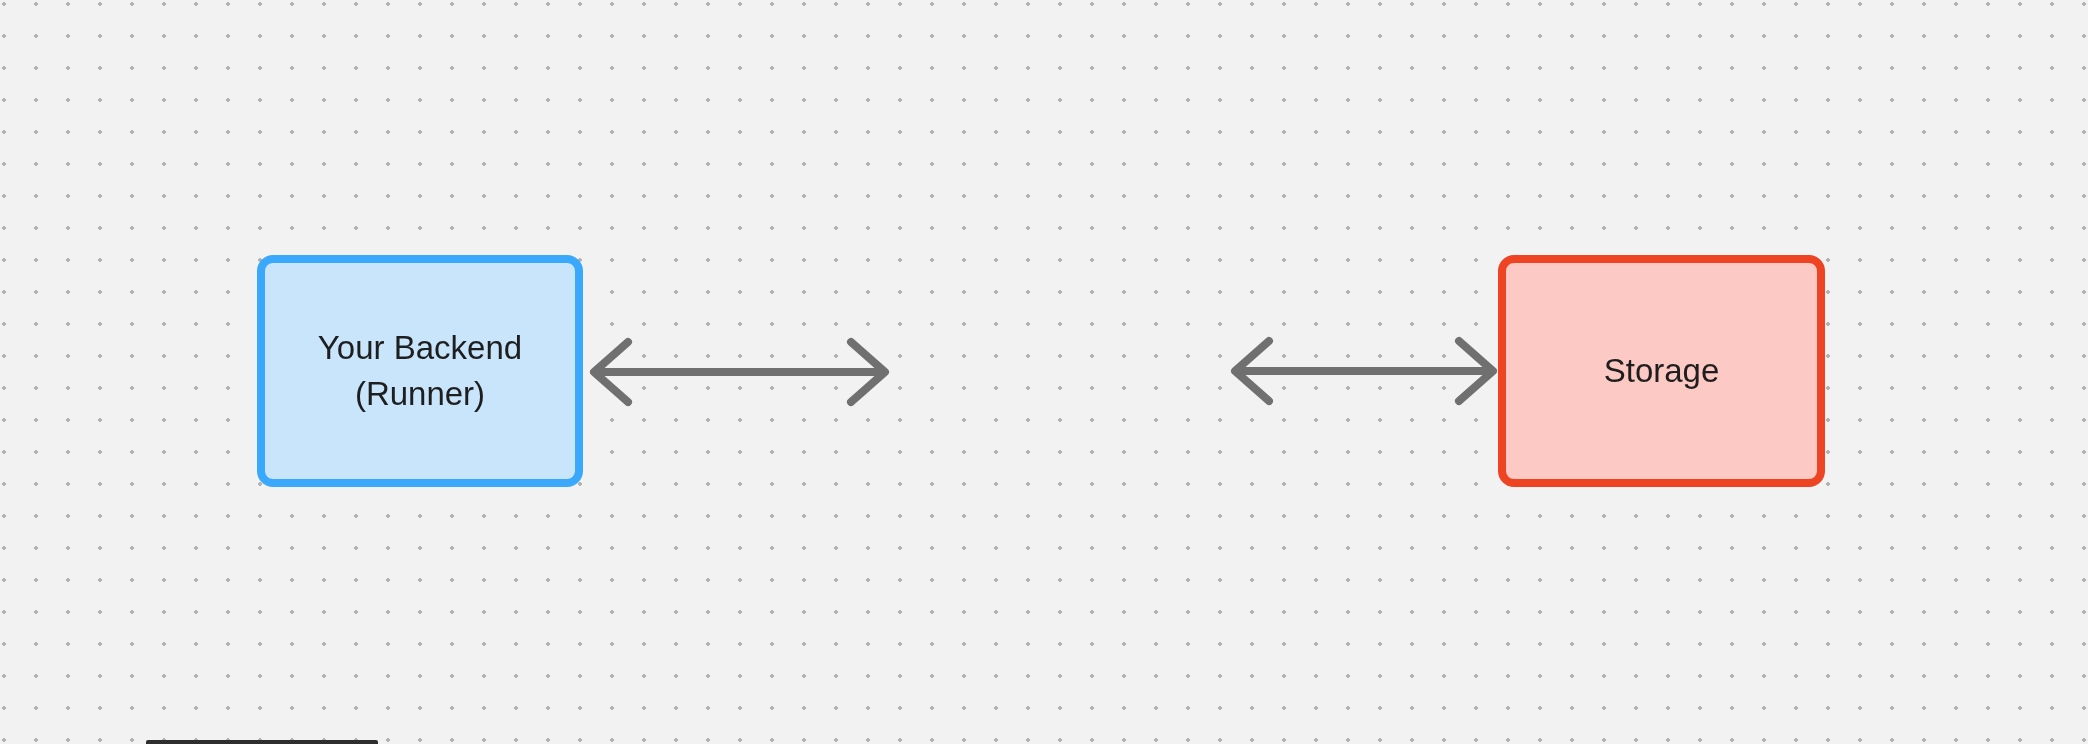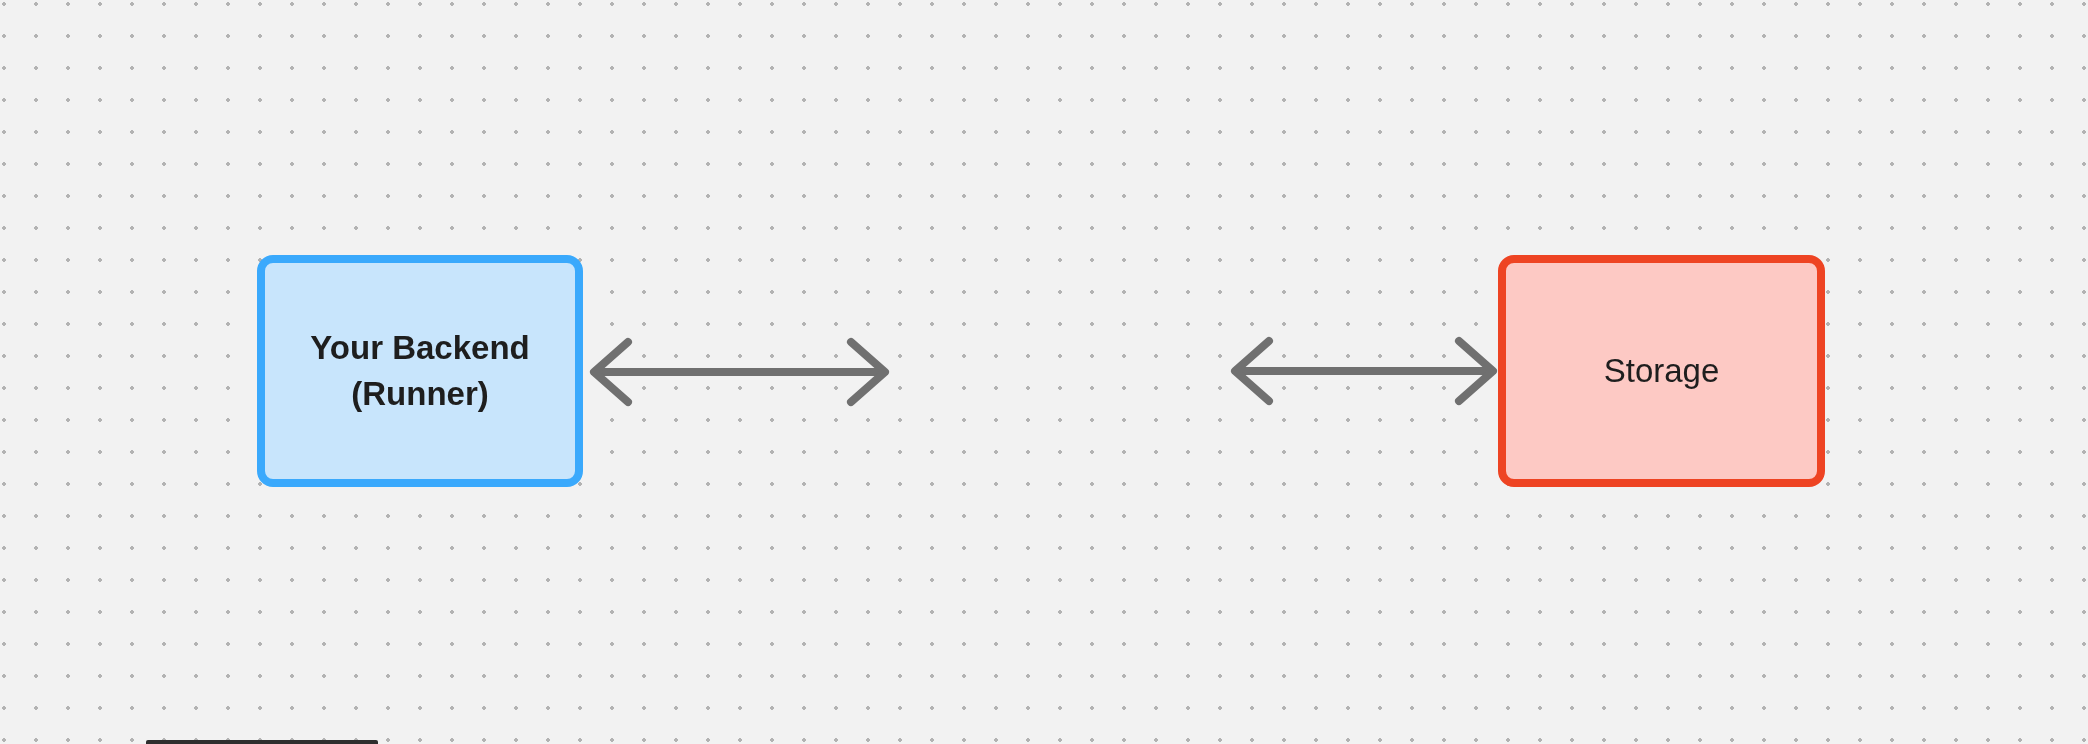--- a/index.html
+++ b/index.html
@@ -40,21 +40,20 @@
     line-height: 46px;
     color: #1e1e1e;
     white-space: nowrap;
   }
   .node .line:empty { display: none; }
 
   .node--backend {
     left: 257px;
     border-color: #3aa9fc;
     background: #c8e5fc;
-    font-weight: bold;
   }
   .node--engine {
     left: 897px;
     border-color: #fb9e3c;
     background: #fde3c6;
   }
   .node--storage {
     left: 1498px;
     width: 327px;
     border-color: #ee4423;

